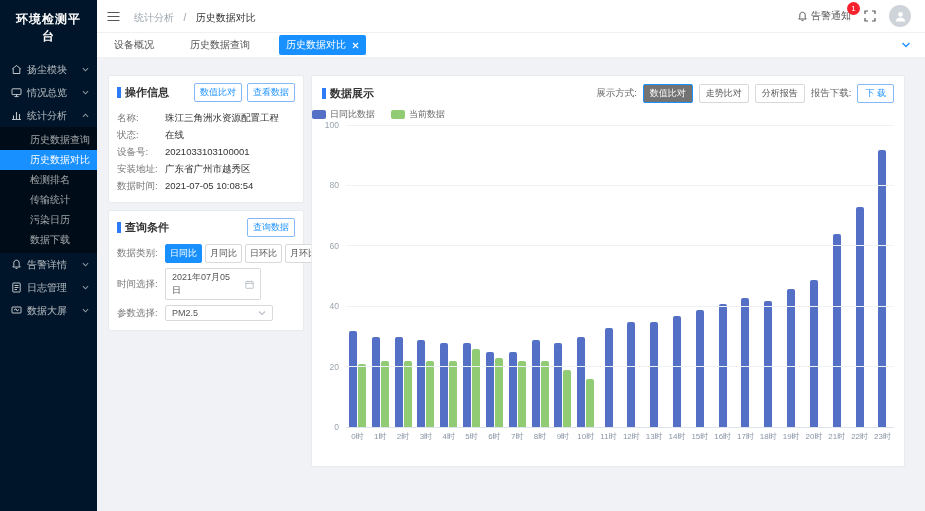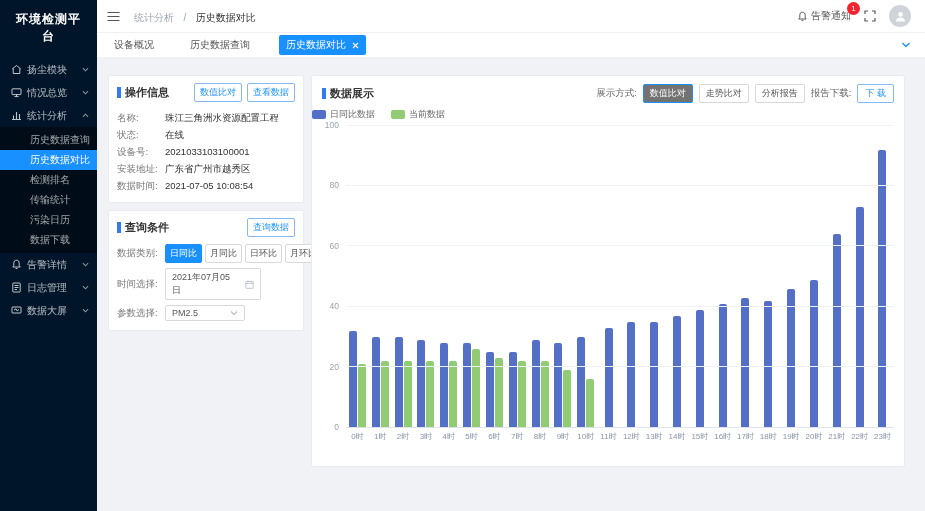--- a/index.html
+++ b/index.html
@@ -55,21 +55,21 @@
   .op-value { color:#333; }
 
   .q-rows { padding:2px 8px 9px 8px; display:flex; flex-direction:column; gap:5px; }
   .q-row { display:flex; align-items:center; font-size:9.5px; }
   .q-label { width:48px; color:#777; flex:0 0 auto; }
   .cat-group { display:flex; gap:3px; }
   .cat-btn { font-size:9px; padding:2px 4px; border:1px solid #d9d9d9; border-radius:2px; background:#fff; color:#555; cursor:pointer; white-space:nowrap; }
   .cat-btn.active { background:#1890ff; border-color:#1890ff; color:#fff; }
   .date-input { display:flex; align-items:center; gap:6px; border:1px solid #d9d9d9; border-radius:2px; padding:2px 6px; font-size:9px; color:#555; width:96px; cursor:pointer; background:#fff; }
   .cal-icon { width:9px; height:9px; color:#b9bec6; margin-left:auto; }
-  .select { display:flex; align-items:center; border:1px solid #d9d9d9; border-radius:2px; padding:2px 6px; font-size:9px; color:#555; width:80px; cursor:pointer; background:#fff; }
+  .select { display:flex; align-items:center; border:1px solid #d9d9d9; border-radius:2px; padding:2px 6px; font-size:9px; color:#555; width:108px; cursor:pointer; background:#fff; }
   .sel-chev { width:8px; height:8px; color:#b9bec6; margin-left:auto; }
 
   
   .chart-panel { flex:1; height:392px; display:flex; flex-direction:column; }
   .chart-head { display:flex; align-items:center; padding:8px 10px 0 10px; }
   .chart-controls { margin-left:auto; display:flex; align-items:center; gap:6px; }
   .ctl-label { font-size:9.5px; color:#666; }
   .ctl-btn { font-size:9px; padding:2px 6px; border:1px solid #d9d9d9; border-radius:2px; background:#fff; color:#555; cursor:pointer; white-space:nowrap; }
   .ctl-btn.active { background:#737373; border-color:#1890ff; color:#fff; }
   .dl-btn { font-size:9px; padding:2px 7px; border:1px solid #85b9f5; border-radius:2px; background:#fff; color:#1890ff; cursor:pointer; white-space:nowrap; }

